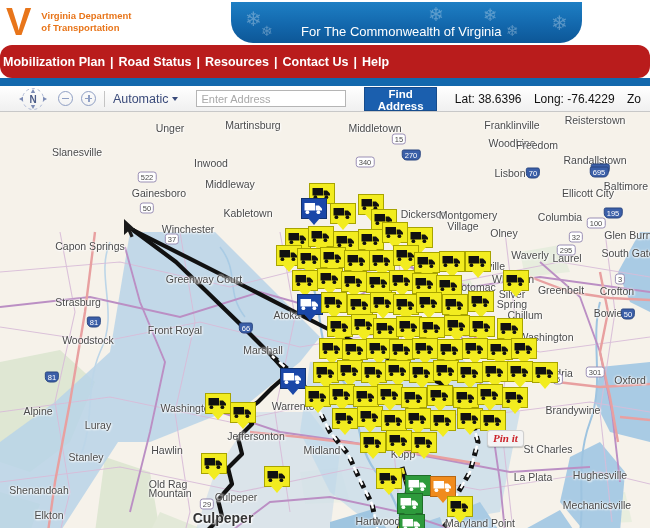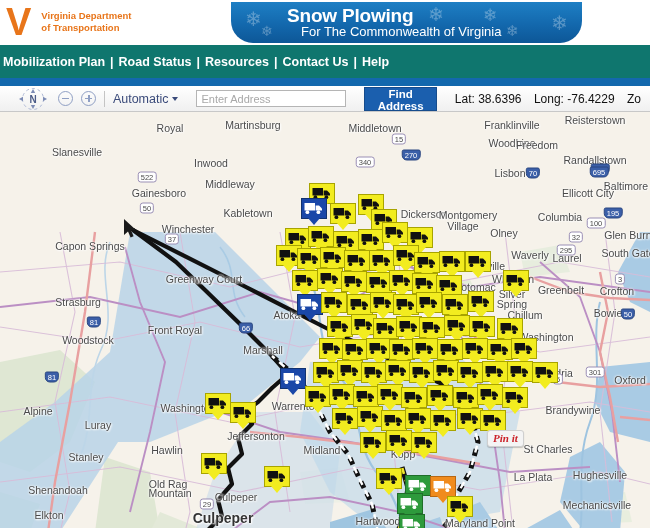--- a/index.html
+++ b/index.html
@@ -75,24 +75,25 @@
   .banner-sub {
     position: absolute;
     left: 70px; top: 22px;
     color: #ffffff;
     font-size: 13px;
   }
 
   
   .navbar {
     height: 33px;
-    background: #0f766e;
+    background: #b91c1c;
     display: flex;
     align-items: center;
     padding-left: 0px;
+    border-radius: 12px;
   }
   .nav-list { display: flex; align-items: center; margin-left: -2px; }
   .nav-link {
     color: #ffffff;
     font-size: 12.5px;
     font-weight: bold;
     text-decoration: none;
     padding: 0 5px;
     white-space: nowrap;
     cursor: pointer;
@@ -277,21 +278,20 @@
       </span>
     </div>
 
     <div class="banner">
       <span class="banner-snowflake" style="left:14px;top:6px;font-size:20px;">❄</span>
       <span class="banner-snowflake" style="left:30px;top:18px;font-size:14px;">❄</span>
       <span class="banner-snowflake" style="left:197px;top:2px;font-size:19px;">❄</span>
       <span class="banner-snowflake" style="left:252px;top:3px;font-size:17px;">❄</span>
       <span class="banner-snowflake" style="left:275px;top:18px;font-size:15px;">❄</span>
       <span class="banner-snowflake" style="left:320px;top:10px;font-size:20px;">❄</span>
-      <span class="banner-title">Snow Plowing</span>
       <span class="banner-sub">For The Commonwealth of Virginia</span>
     </div>
   </div>
 
   <div class="navbar">
     <div class="nav-list" id="nav-list">
         <a class="nav-link" href="#">Mobilization Plan</a>
         <span class="nav-sep">|</span>
         <a class="nav-link" href="#">Road Status</a>
         <span class="nav-sep">|</span>
@@ -427,21 +427,21 @@
         </g>
 
         <g>
           <path d="M398,420 L404,400 L408,376 L402,355" fill="none" stroke="#111111" stroke-width="5"></path>
           <path d="M398,420 L404,400 L408,376 L402,355" fill="none" stroke="#efe52c" stroke-width="2.6" stroke-dasharray="6 6"></path>
         </g>
       </g>
     </svg>
 
     <div id="map-overlay" style="position:absolute;left:0;top:0;width:650px;height:420px;">
-        <div class="map-label" style="left: 170px; top: 16px;">Royal</div>
+        <div class="map-label" style="left: 170px; top: 16px;">Unger</div>
         <div class="map-label" style="left: 253px; top: 13px;">Martinsburg</div>
         <div class="map-label" style="left: 375px; top: 16px;">Middletown</div>
         <div class="map-label" style="left: 512px; top: 13px;">Franklinville</div>
         <div class="map-label" style="left: 595px; top: 8px;">Reisterstown</div>
         <div class="map-label" style="left: 77px; top: 40px;">Slanesville</div>
         <div class="map-label" style="left: 211px; top: 51px;">Inwood</div>
         <div class="map-label" style="left: 512px; top: 31px;">Woodbine</div>
         <div class="map-label" style="left: 537px; top: 33px;">Freedom</div>
         <div class="map-label" style="left: 230px; top: 72px;">Middleway</div>
         <div class="map-label" style="left: 595px; top: 48px;">Randallstown</div>
@@ -483,21 +483,21 @@
         <div class="map-label" style="left: 188px; top: 296px;">Washington</div>
         <div class="map-label" style="left: 296px; top: 294px;">Warrenton</div>
         <div class="map-label" style="left: 256px; top: 324px;">Jeffersonton</div>
         <div class="map-label" style="left: 322px; top: 338px;">Midland</div>
         <div class="map-label" style="left: 630px; top: 268px;">Oxford</div>
         <div class="map-label" style="left: 86px; top: 345px;">Stanley</div>
         <div class="map-label" style="left: 167px; top: 338px;">Hawlin</div>
         <div class="map-label" style="left: 573px; top: 298px;">Brandywine</div>
         <div class="map-label" style="left: 548px; top: 337px;">St Charles</div>
         <div class="map-label" style="left: 403px; top: 342px;">Kopp</div>
-        <div class="map-label" style="left: 39px; top: 378px; margin-left: 19px;">Shenandoah</div>
+        <div class="map-label" style="left: 39px; top: 378px;">Shenandoah</div>
         <div class="map-label" style="left: 168px; top: 372px;">Old Rag</div>
         <div class="map-label" style="left: 170px; top: 381px;">Mountain</div>
         <div class="map-label" style="left: 533px; top: 365px;">La Plata</div>
         <div class="map-label" style="left: 600px; top: 363px;">Hughesville</div>
         <div class="map-label" style="left: 236px; top: 385px;">Culpeper</div>
         <div class="map-label" style="left: 49px; top: 403px;">Elkton</div>
         <div class="map-label" style="left: 597px; top: 393px;">Mechanicsville</div>
         <div class="map-label" style="left: 378px; top: 409px;">Hartwood</div>
         <div class="map-label" style="left: 480px; top: 411px;">Maryland Point</div>
         <div class="map-label big" style="left: 223px; top: 406px;">Culpeper</div>

